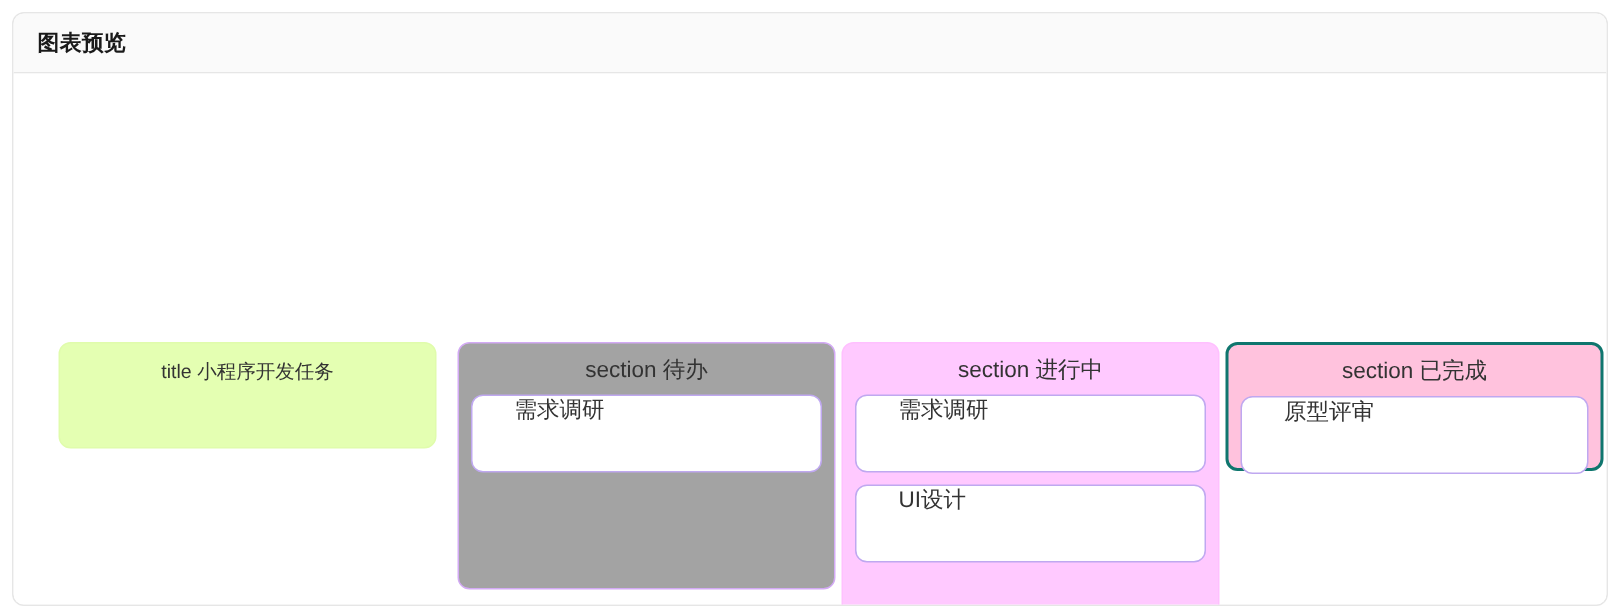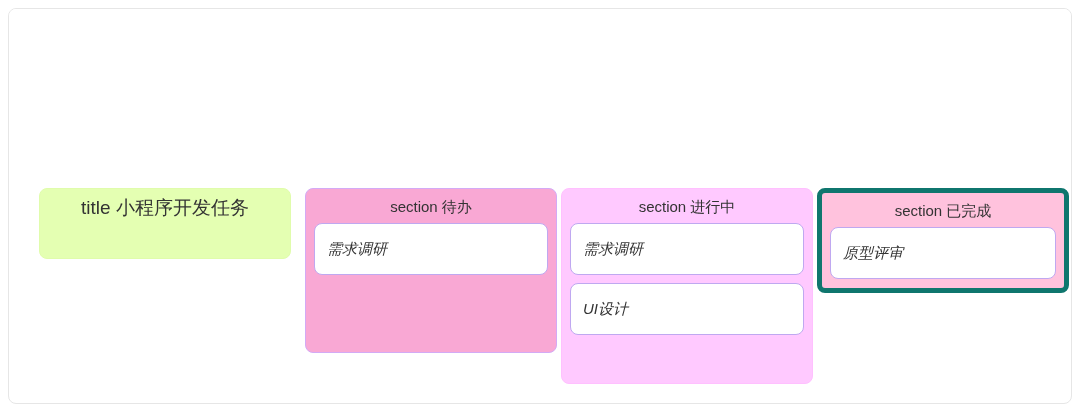--- a/index.html
+++ b/index.html
@@ -71,21 +71,21 @@
     width: 252px;
     height: 71px;
     background: #e4ffb2;
     border: 1px solid #e0fcac;
     display: flex;
     align-items: flex-start;
     justify-content: center;
     padding-top: 9px;
   }
   .kanban-title-label {
-    font-size: 19px;
+    font-size: 13px;
     color: #333333;
     line-height: 20px;
   }
 
   
   .kanban-section {
     padding: 7px 8px 8px 8px;
   }
   .kanban-section-header {
     text-align: center;
@@ -95,42 +95,43 @@
     margin-bottom: 6px;
   }
 
   .kanban-card {
     background: #ffffff;
     border: 1px solid #bfa8f0;
     border-radius: 8px;
     height: 52px;
     box-sizing: border-box;
     display: flex;
-    align-items: center;
-    padding: 0 12px;
+    padding: 0 28px;
     margin-bottom: 8px;
-    font-style: italic;
   }
   .kanban-card:last-child { margin-bottom: 0; }
   .kanban-card-label {
     font-size: 15px;
     color: #333333;
     line-height: 20px;
   }
 
   
-  .col-todo      { left: 296px; top: 179px; width: 252px; height: 165px; background: #f9a8d4; border: 1px solid #d3aaf5; }
+  .col-todo      { left: 296px; top: 179px; width: 252px; height: 165px; background: #a3a3a3; border: 1px solid #d3aaf5; }
   .col-doing     { left: 552px; top: 179px; width: 252px; height: 196px; background: #ffc9ff; border: 1px solid #ffc0ff; }
-  .col-done      { left: 808px; top: 179px; width: 252px; height: 105px; background: #ffc2dd; border: 5px solid #0f766e; }
+  .col-done      { left: 808px; top: 179px; width: 252px; height: 86px; background: #ffc2dd; border: 2px solid #0f766e; }
 </style>
 </head>
 <body>
 
 <div class="preview-panel">
 
+  <div class="panel-header">
+    <span class="panel-header-title">图表预览</span>
+  </div>
 
   <div class="panel-body">
     <div class="kanban-canvas">
 
       <div class="kanban-col kanban-title-node">
         <span class="kanban-title-label">title 小程序开发任务</span>
       </div>
 
       <div class="kanban-col kanban-section col-todo">
         <div class="kanban-section-header">section 待办</div>

